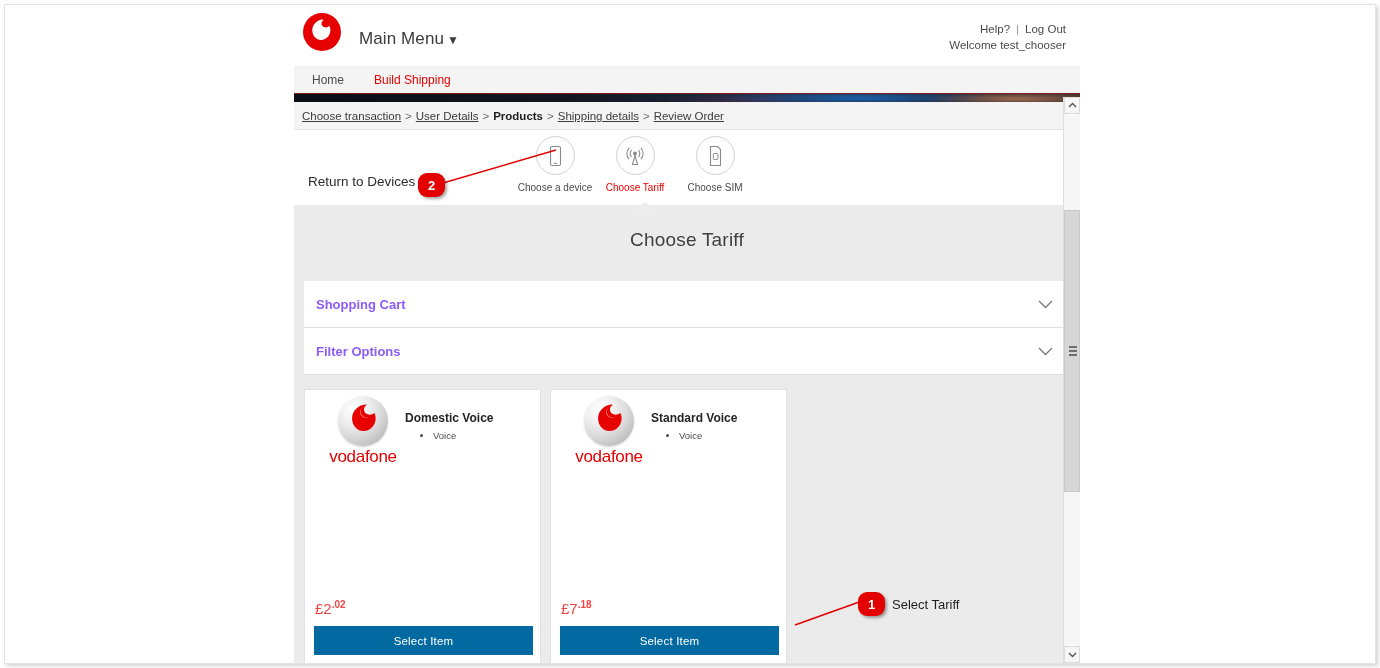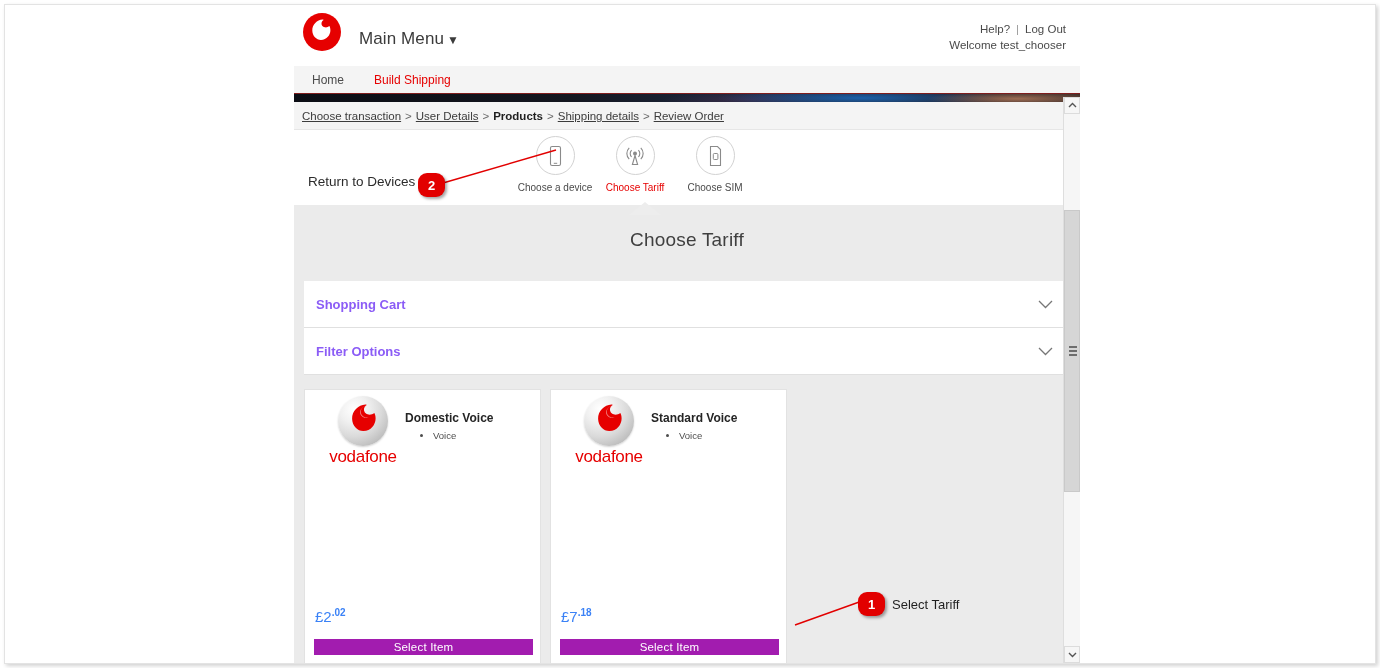--- a/index.html
+++ b/index.html
@@ -266,32 +266,32 @@
     left: 118px; top: 39px;
     font-size: 9.5px;
     color: #4d4d4d;
     list-style: disc;
     padding-left: 10px;
   }
   .card-features li { line-height: 13px; }
 
   .card-price {
     position: absolute;
-    left: 10px; bottom: 38px;
+    left: 10px; bottom: 46px;
     font-size: 15px;
-    color: #3b82f6;
+    color: #ef4444;
     text-align: center;
   }
   .card-price sup { font-size: 10px; font-weight: bold; top: -0.55em; }
   .select-btn {
     position: absolute;
     left: 9px; bottom: 8px;
     width: 219px;
-    height: 16px;
-    background: #a21caf;
+    height: 29px;
+    background: #0369a1;
     color: #ffffff;
     border: none;
     font-size: 11.5px;
     font-family: "Liberation Sans", sans-serif;
     cursor: pointer;
     letter-spacing: .2px;
   }
 
   
   #scrollbar {

